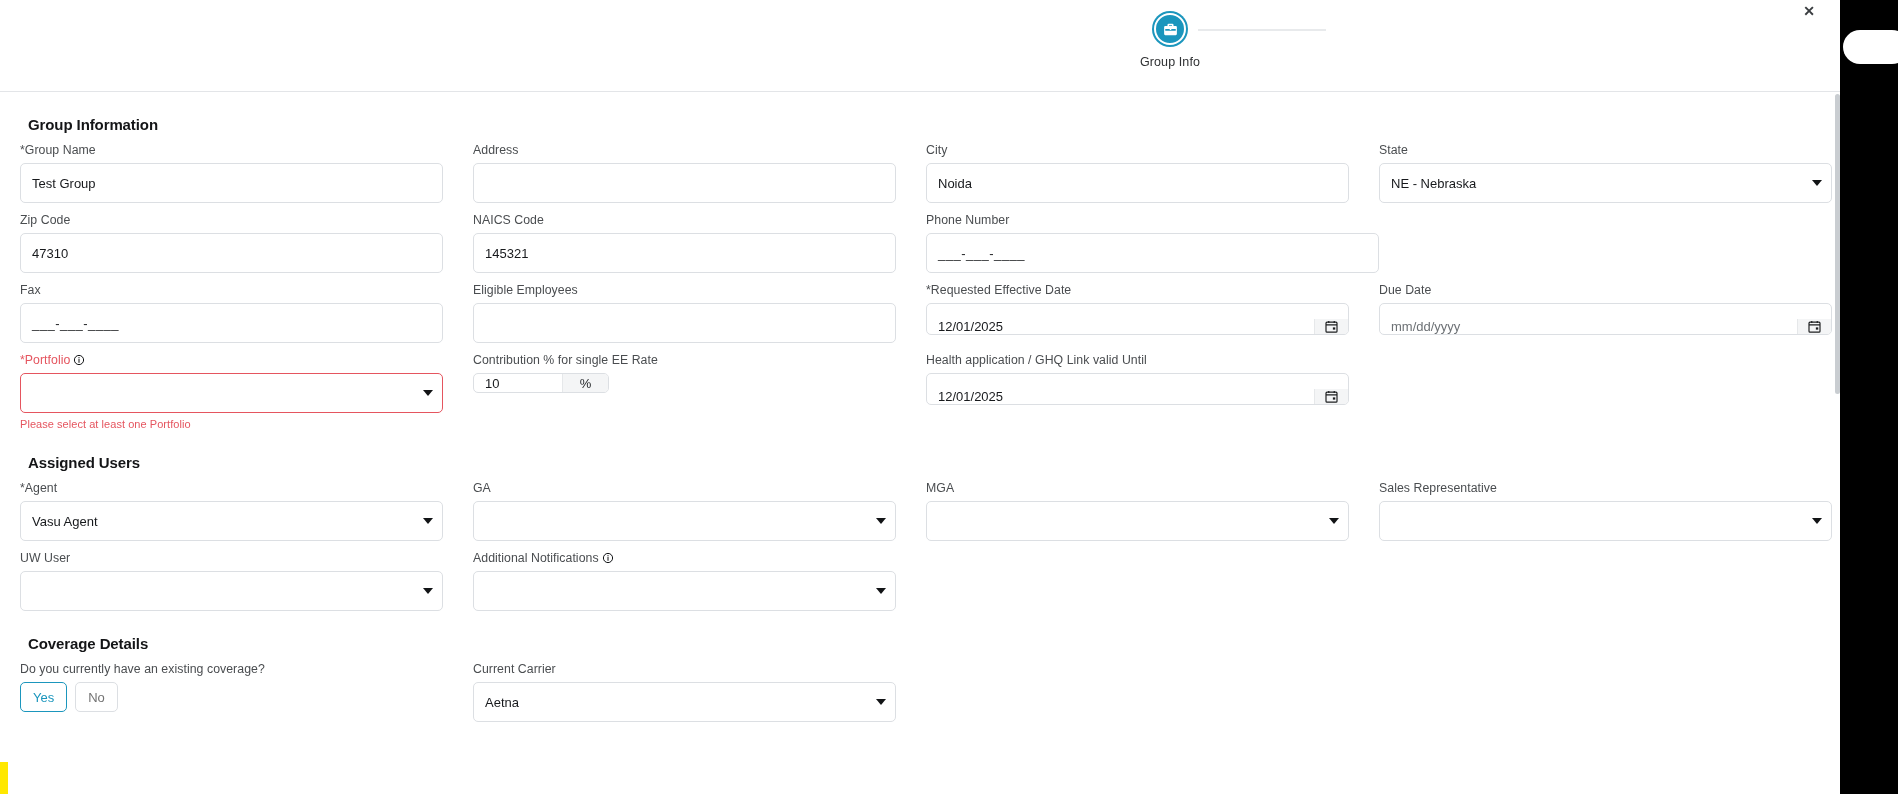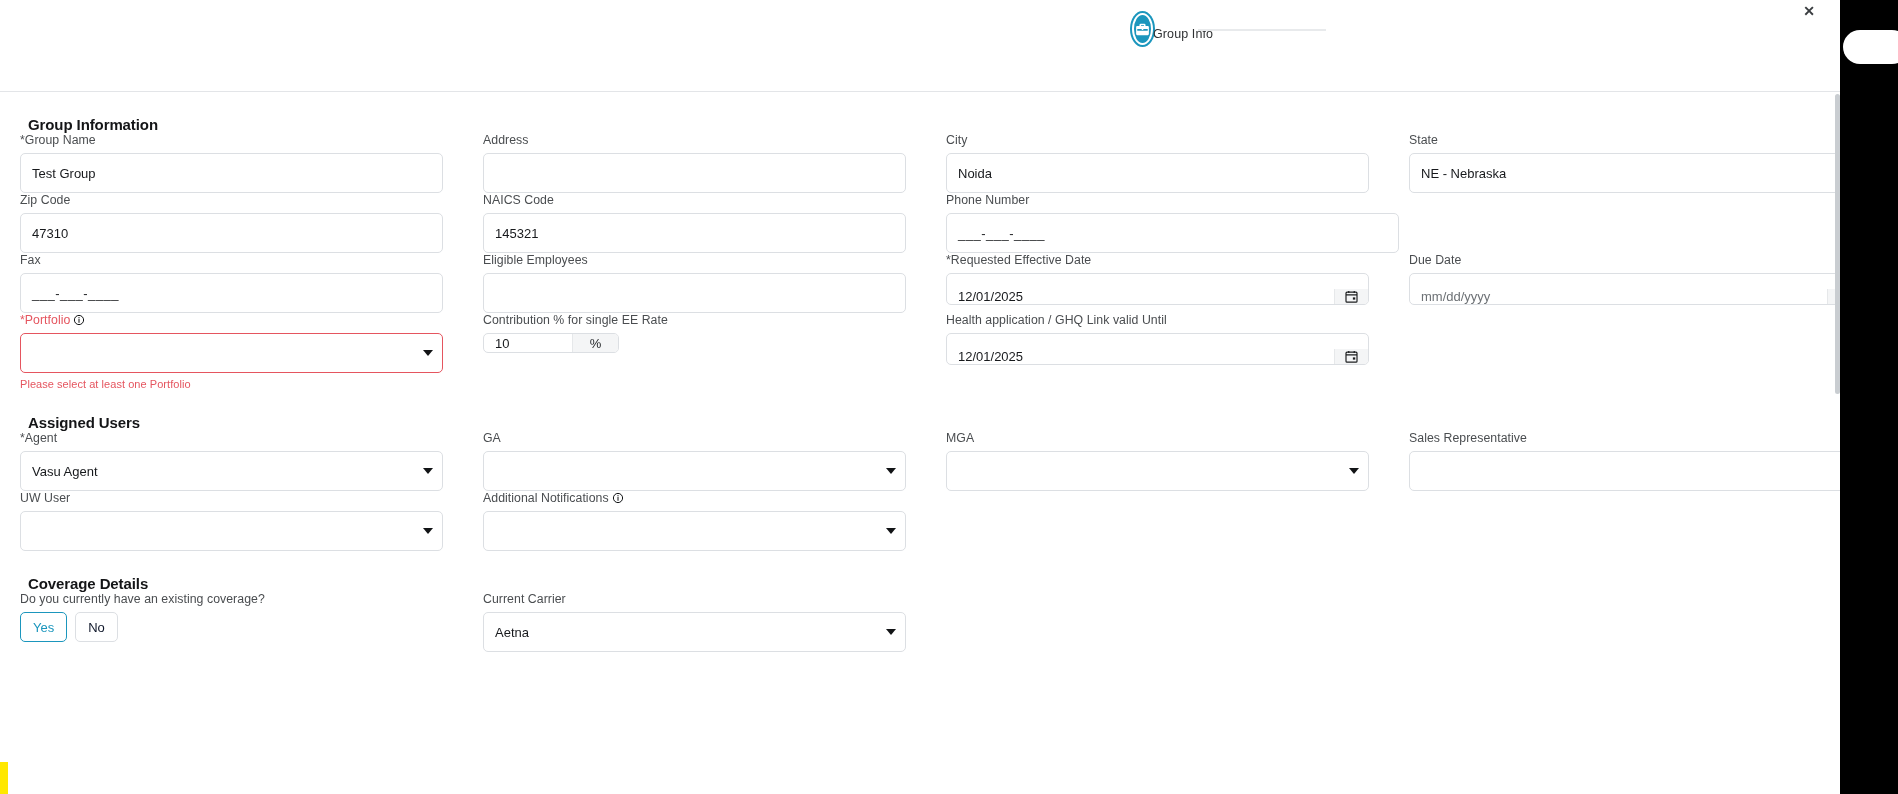--- a/index.html
+++ b/index.html
@@ -37,20 +37,21 @@
   }
   .stepper {
     position: absolute;
     left: 1132px;
     top: 13px;
     display: flex;
     align-items: flex-start;
   }
   .step {
     display: flex;
+    flex-direction: column;
     align-items: center;
     width: 76px;
   }
   .step-circle {
     width: 32px; height: 32px;
     border-radius: 50%;
     background: #1b96bd;
     border: 2px solid #ffffff;
     box-shadow: 0 0 0 2px #1b96bd;
     display: flex;
@@ -95,22 +96,22 @@
   .section-title {
     font-size: 15px;
     font-weight: 700;
     color: #141517;
     margin: 24px 0 0 8px;
     letter-spacing: -0.1px;
   }
 
   .row {
     display: flex;
-    gap: 10px;
-    margin-top: 0;
+    gap: 0;
+    margin-top: 10px;
   }
   .col {
     width: 453px;
     padding-right: 30px;
     flex: 0 0 453px;
   }
   .col.last { padding-right: 0; }
 
   .fld-label {
     font-size: 12.3px;
@@ -232,21 +233,21 @@
   }
 
   
   .toggle-group { display: flex; gap: 8px; }
   .tgl {
     min-width: 42px;
     height: 30px;
     border-radius: 5px;
     border: 1px solid #dcdfe3;
     background: #fff;
-    color: #0f172a;
+    color: #737373;
     font-size: 13px;
     display: flex;
     align-items: center;
     justify-content: center;
     padding: 0 12px;
     cursor: pointer;
     font-family: "Liberation Sans", sans-serif;
   }
   .tgl.active {
     border-color: #1b96bd;

